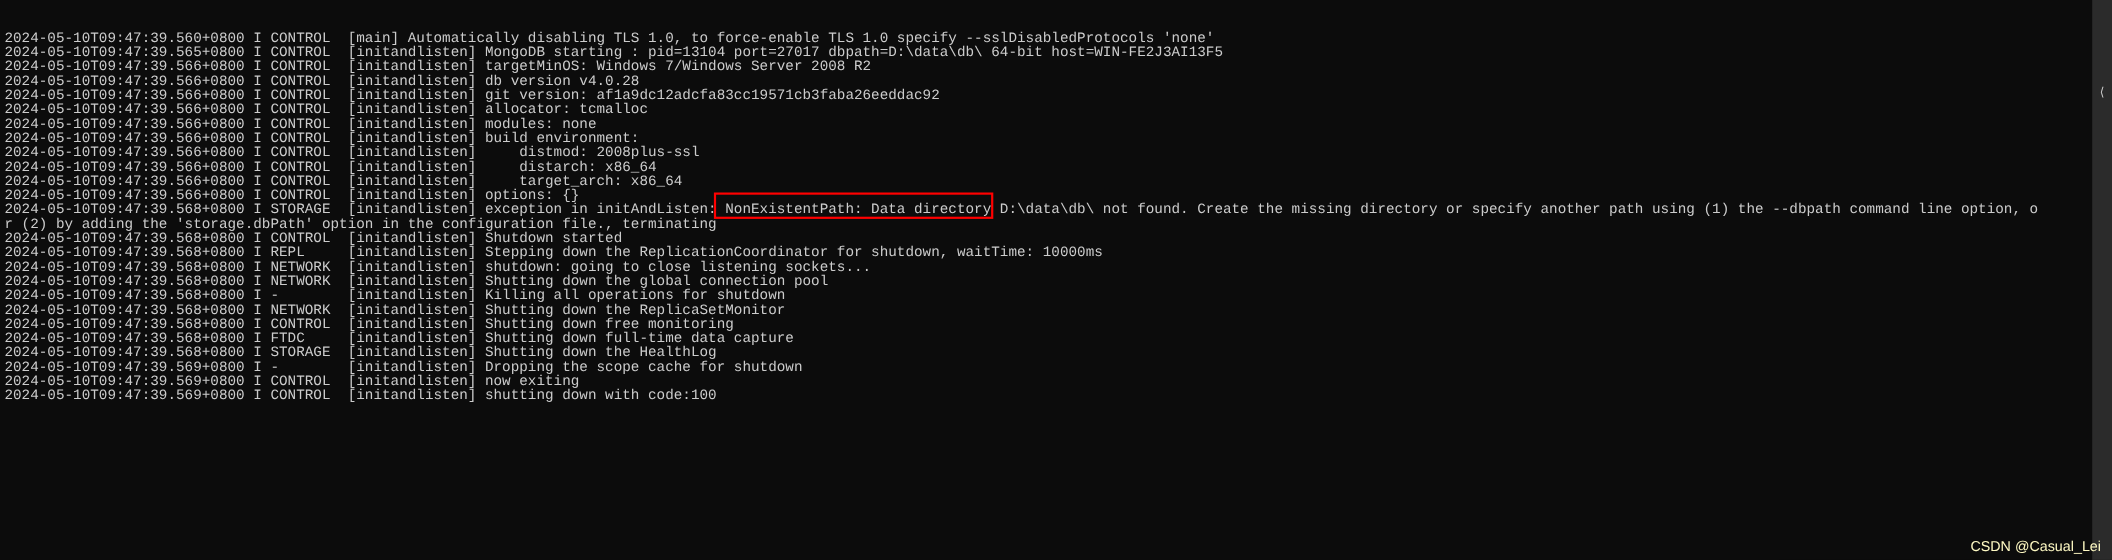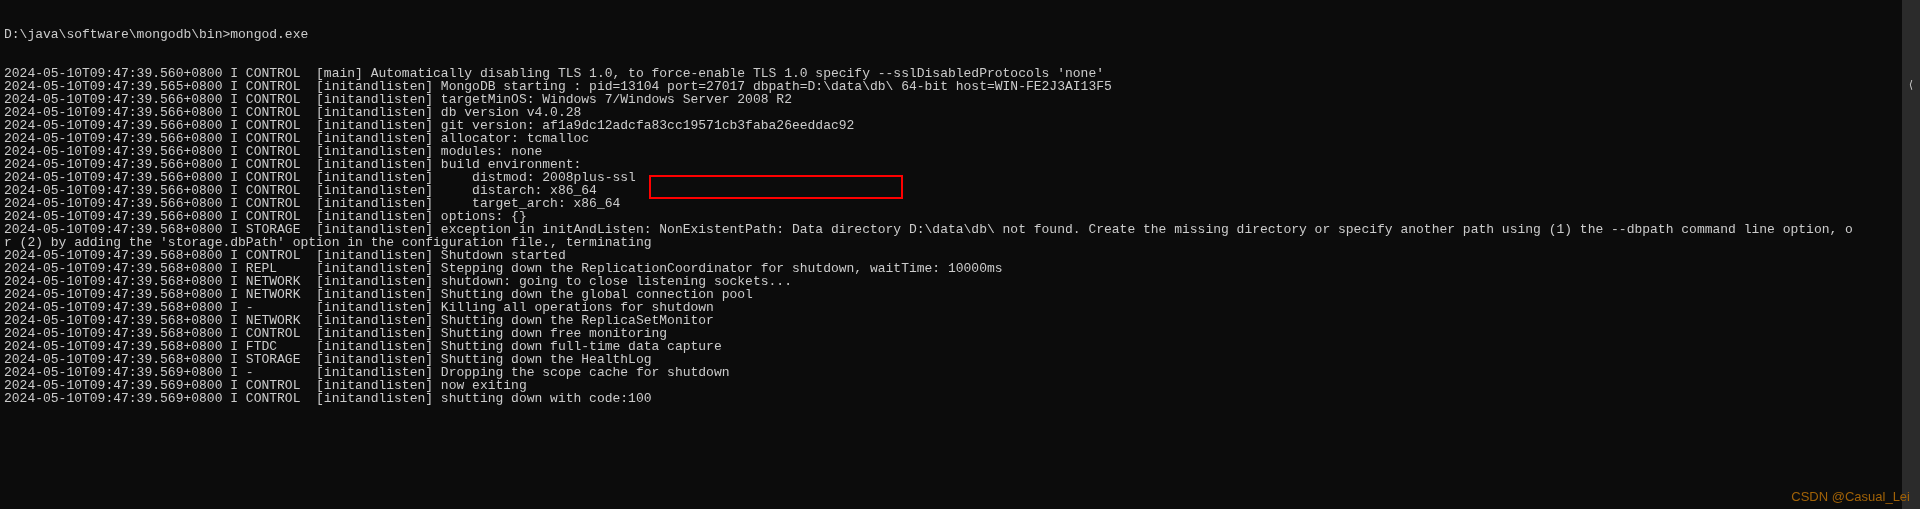--- a/index.html
+++ b/index.html
@@ -22,21 +22,21 @@
     .line { display: block; }
     .highlight-box {
       position: absolute;
       border: 2px solid #ff0000;
       pointer-events: none;
     }
     .watermark {
       position: absolute;
       right: 10px;
       bottom: 6px;
-      color: #a16207;
+      color: #fef9c3;
       font-size: 13px;
       font-family: Arial, sans-serif;
     }
     .sidebar-right {
       position: absolute;
       right: 0;
       top: 0;
       width: 18px;
       height: 100%;
       background: #2b2b2b;
@@ -49,21 +49,20 @@
       height: 14px;
       color: #ccc;
       font-size: 11px;
       text-align: center;
     }
   </style>
 </head>
 <body>
 
 <div class="terminal">
-  <span class="line">D:\java\software\mongodb\bin&gt;mongod.exe</span>
   <div id="log-lines"><span class="line">2024-05-10T09:47:39.560+0800 I CONTROL  [main] Automatically disabling TLS 1.0, to force-enable TLS 1.0 specify --sslDisabledProtocols 'none'</span><span class="line">2024-05-10T09:47:39.565+0800 I CONTROL  [initandlisten] MongoDB starting : pid=13104 port=27017 dbpath=D:\data\db\ 64-bit host=WIN-FE2J3AI13F5</span><span class="line">2024-05-10T09:47:39.566+0800 I CONTROL  [initandlisten] targetMinOS: Windows 7/Windows Server 2008 R2</span><span class="line">2024-05-10T09:47:39.566+0800 I CONTROL  [initandlisten] db version v4.0.28</span><span class="line">2024-05-10T09:47:39.566+0800 I CONTROL  [initandlisten] git version: af1a9dc12adcfa83cc19571cb3faba26eeddac92</span><span class="line">2024-05-10T09:47:39.566+0800 I CONTROL  [initandlisten] allocator: tcmalloc</span><span class="line">2024-05-10T09:47:39.566+0800 I CONTROL  [initandlisten] modules: none</span><span class="line">2024-05-10T09:47:39.566+0800 I CONTROL  [initandlisten] build environment:</span><span class="line">2024-05-10T09:47:39.566+0800 I CONTROL  [initandlisten]     distmod: 2008plus-ssl</span><span class="line">2024-05-10T09:47:39.566+0800 I CONTROL  [initandlisten]     distarch: x86_64</span><span class="line">2024-05-10T09:47:39.566+0800 I CONTROL  [initandlisten]     target_arch: x86_64</span><span class="line">2024-05-10T09:47:39.566+0800 I CONTROL  [initandlisten] options: {}</span><span class="line">2024-05-10T09:47:39.568+0800 I STORAGE  [initandlisten] exception in initAndListen: NonExistentPath: Data directory D:\data\db\ not found. Create the missing directory or specify another path using (1) the --dbpath command line option, o</span><span class="line">r (2) by adding the 'storage.dbPath' option in the configuration file., terminating</span><span class="line">2024-05-10T09:47:39.568+0800 I CONTROL  [initandlisten] Shutdown started</span><span class="line">2024-05-10T09:47:39.568+0800 I REPL     [initandlisten] Stepping down the ReplicationCoordinator for shutdown, waitTime: 10000ms</span><span class="line">2024-05-10T09:47:39.568+0800 I NETWORK  [initandlisten] shutdown: going to close listening sockets...</span><span class="line">2024-05-10T09:47:39.568+0800 I NETWORK  [initandlisten] Shutting down the global connection pool</span><span class="line">2024-05-10T09:47:39.568+0800 I -        [initandlisten] Killing all operations for shutdown</span><span class="line">2024-05-10T09:47:39.568+0800 I NETWORK  [initandlisten] Shutting down the ReplicaSetMonitor</span><span class="line">2024-05-10T09:47:39.568+0800 I CONTROL  [initandlisten] Shutting down free monitoring</span><span class="line">2024-05-10T09:47:39.568+0800 I FTDC     [initandlisten] Shutting down full-time data capture</span><span class="line">2024-05-10T09:47:39.568+0800 I STORAGE  [initandlisten] Shutting down the HealthLog</span><span class="line">2024-05-10T09:47:39.569+0800 I -        [initandlisten] Dropping the scope cache for shutdown</span><span class="line">2024-05-10T09:47:39.569+0800 I CONTROL  [initandlisten] now exiting</span><span class="line">2024-05-10T09:47:39.569+0800 I CONTROL  [initandlisten] shutting down with code:100</span></div>
   <span class="line"> </span>
   
   <div id="hlbox" class="highlight-box" style="top: 173px; left: 645px; width: 254px; height: 24px;"></div>
 </div>
 
 <div class="sidebar-right">
   <div class="sidebar-icon">⟨</div>
 </div>
 

